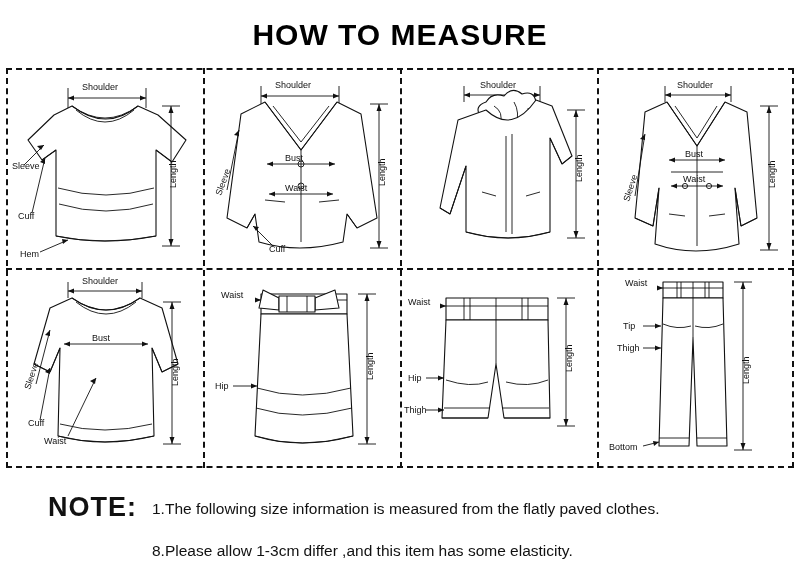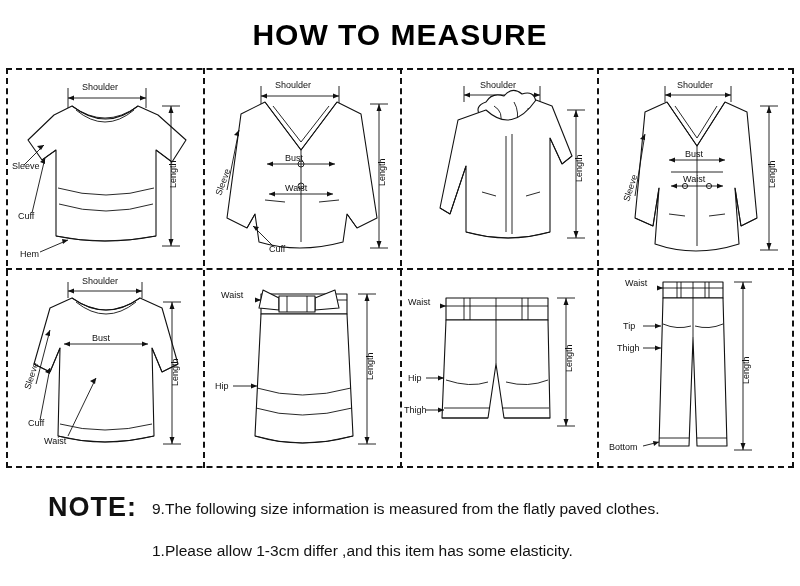--- a/index.html
+++ b/index.html
@@ -449,17 +449,17 @@
         <polygon points="146,182 143.5,175 148.5,175" fill="#111"></polygon>
         <line class="measure" x1="137" y1="14" x2="155" y2="14"></line>
         <line class="measure" x1="137" y1="182" x2="155" y2="182"></line>
         <text class="lbl" x="152" y="116" transform="rotate(-90 152 116)">Length</text>
       </svg>
     </div>
   </div>
 
   <div class="note">
     <div class="note-label">NOTE:</div>
-    <div class="note-line1">9.The following size information is measured from the flatly paved clothes.</div>
-    <div class="note-line2">1.Please allow 1-3cm differ ,and this item has some elasticity.</div>
+    <div class="note-line1">1.The following size information is measured from the flatly paved clothes.</div>
+    <div class="note-line2">8.Please allow 1-3cm differ ,and this item has some elasticity.</div>
   </div>
 
 </div>
 
 </body></html>

